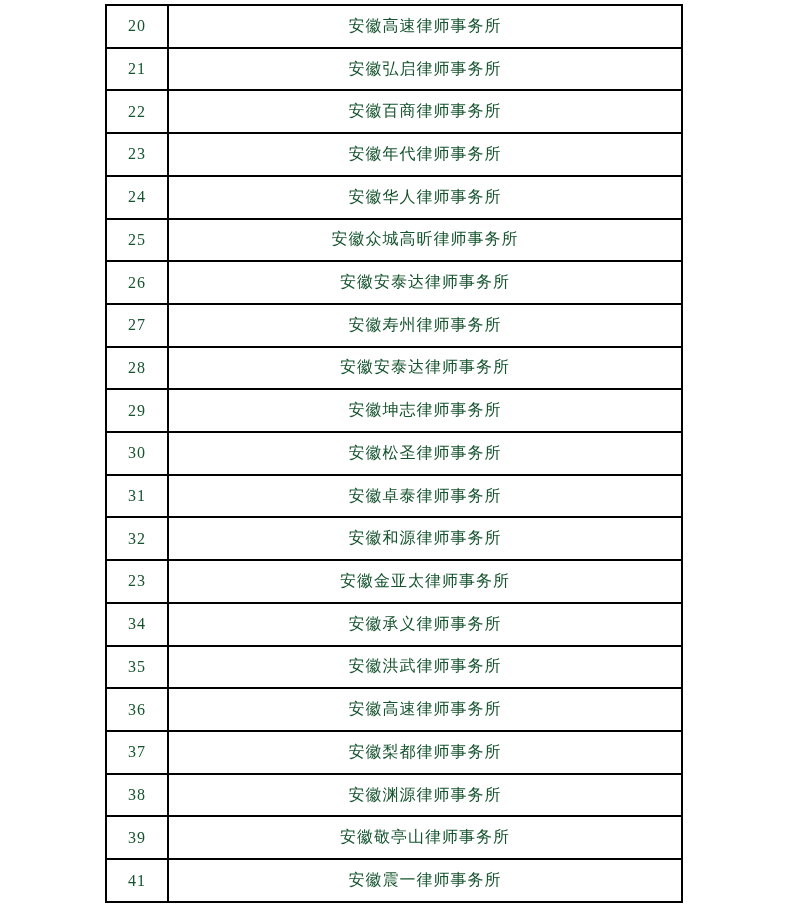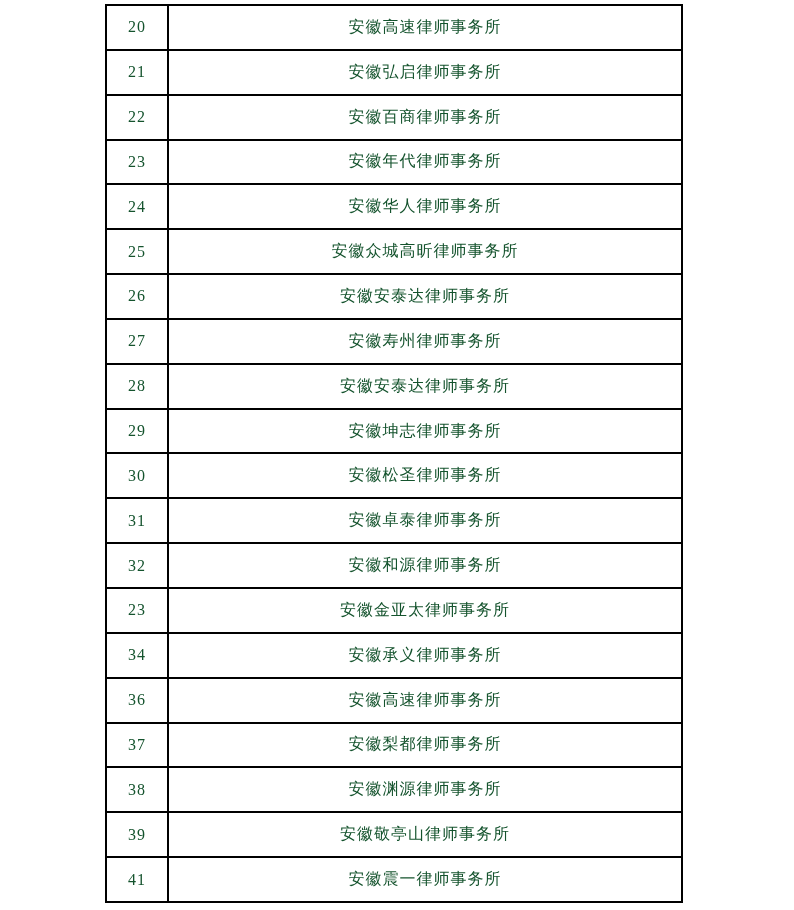--- a/index.html
+++ b/index.html
@@ -105,20 +105,24 @@
         </tr>
         <tr>
           <td class="num">23</td>
           <td class="firm">安徽金亚太律师事务所</td>
         </tr>
         <tr>
           <td class="num">34</td>
           <td class="firm">安徽承义律师事务所</td>
         </tr>
         <tr>
+          <td class="num">35</td>
+          <td class="firm">安徽洪武律师事务所</td>
+        </tr>
+        <tr>
           <td class="num">36</td>
           <td class="firm">安徽高速律师事务所</td>
         </tr>
         <tr>
           <td class="num">37</td>
           <td class="firm">安徽梨都律师事务所</td>
         </tr>
         <tr>
           <td class="num">38</td>
           <td class="firm">安徽渊源律师事务所</td>

